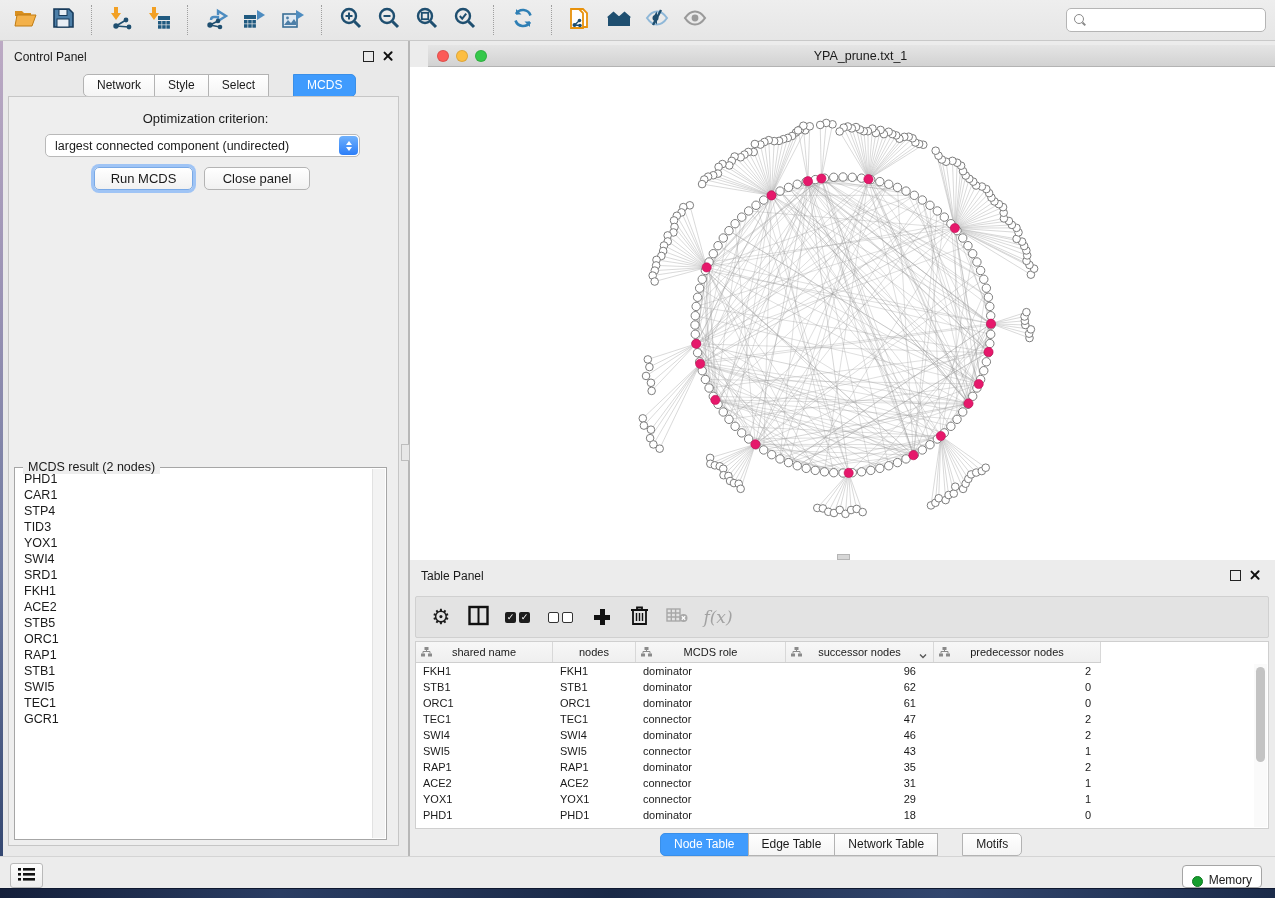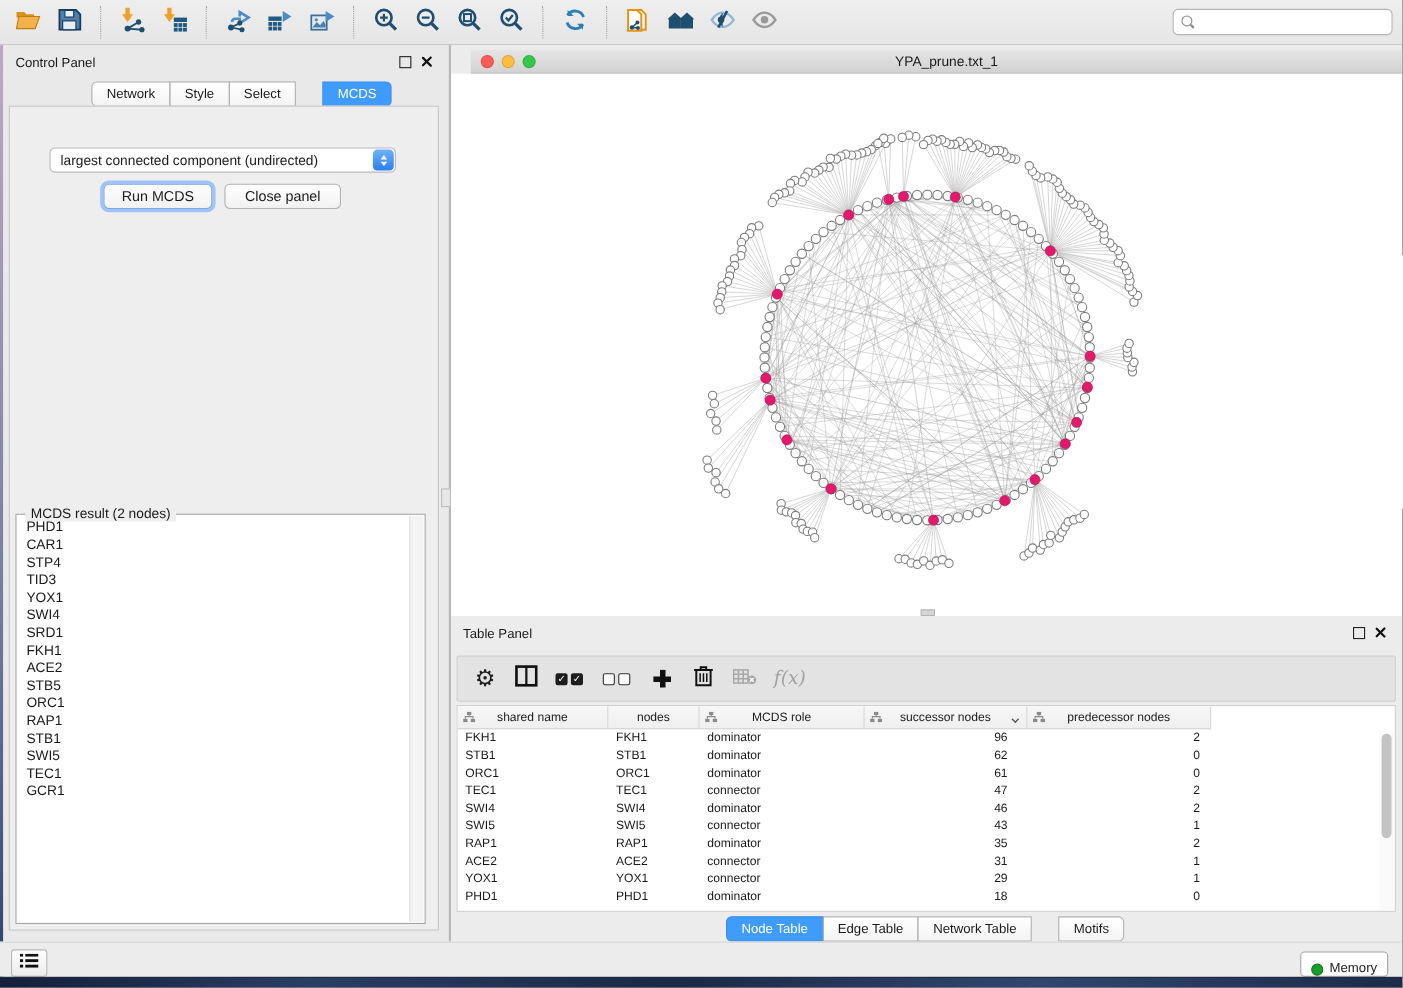--- a/index.html
+++ b/index.html
@@ -254,20 +254,21 @@
       <span class="float-ic" style="right:34px;"></span>
       <span class="close-ic" style="right:14px;"></span>
     </div>
     <div class="seg-row cp-tabs" id="cp-tabs">
         <div class="seg">Network</div>
         <div class="seg">Style</div>
         <div class="seg">Select</div>
         <div class="seg active">MCDS</div>
       </div>
     <div class="inner-panel"></div>
+    <div class="opt-label">Optimization criterion:</div>
     <div class="mac-select">
       <span>largest connected component (undirected)</span>
       <span class="stepper">
           <span class="tri-up"></span>
           <span class="tri-dn"></span>
         </span>
     </div>
     <div class="btn focused" style="left:91px;top:126px;width:99px;">Run MCDS</div>
     <div class="btn" style="left:201px;top:126px;width:106px;">Close panel</div>
     <div class="groupbox">

